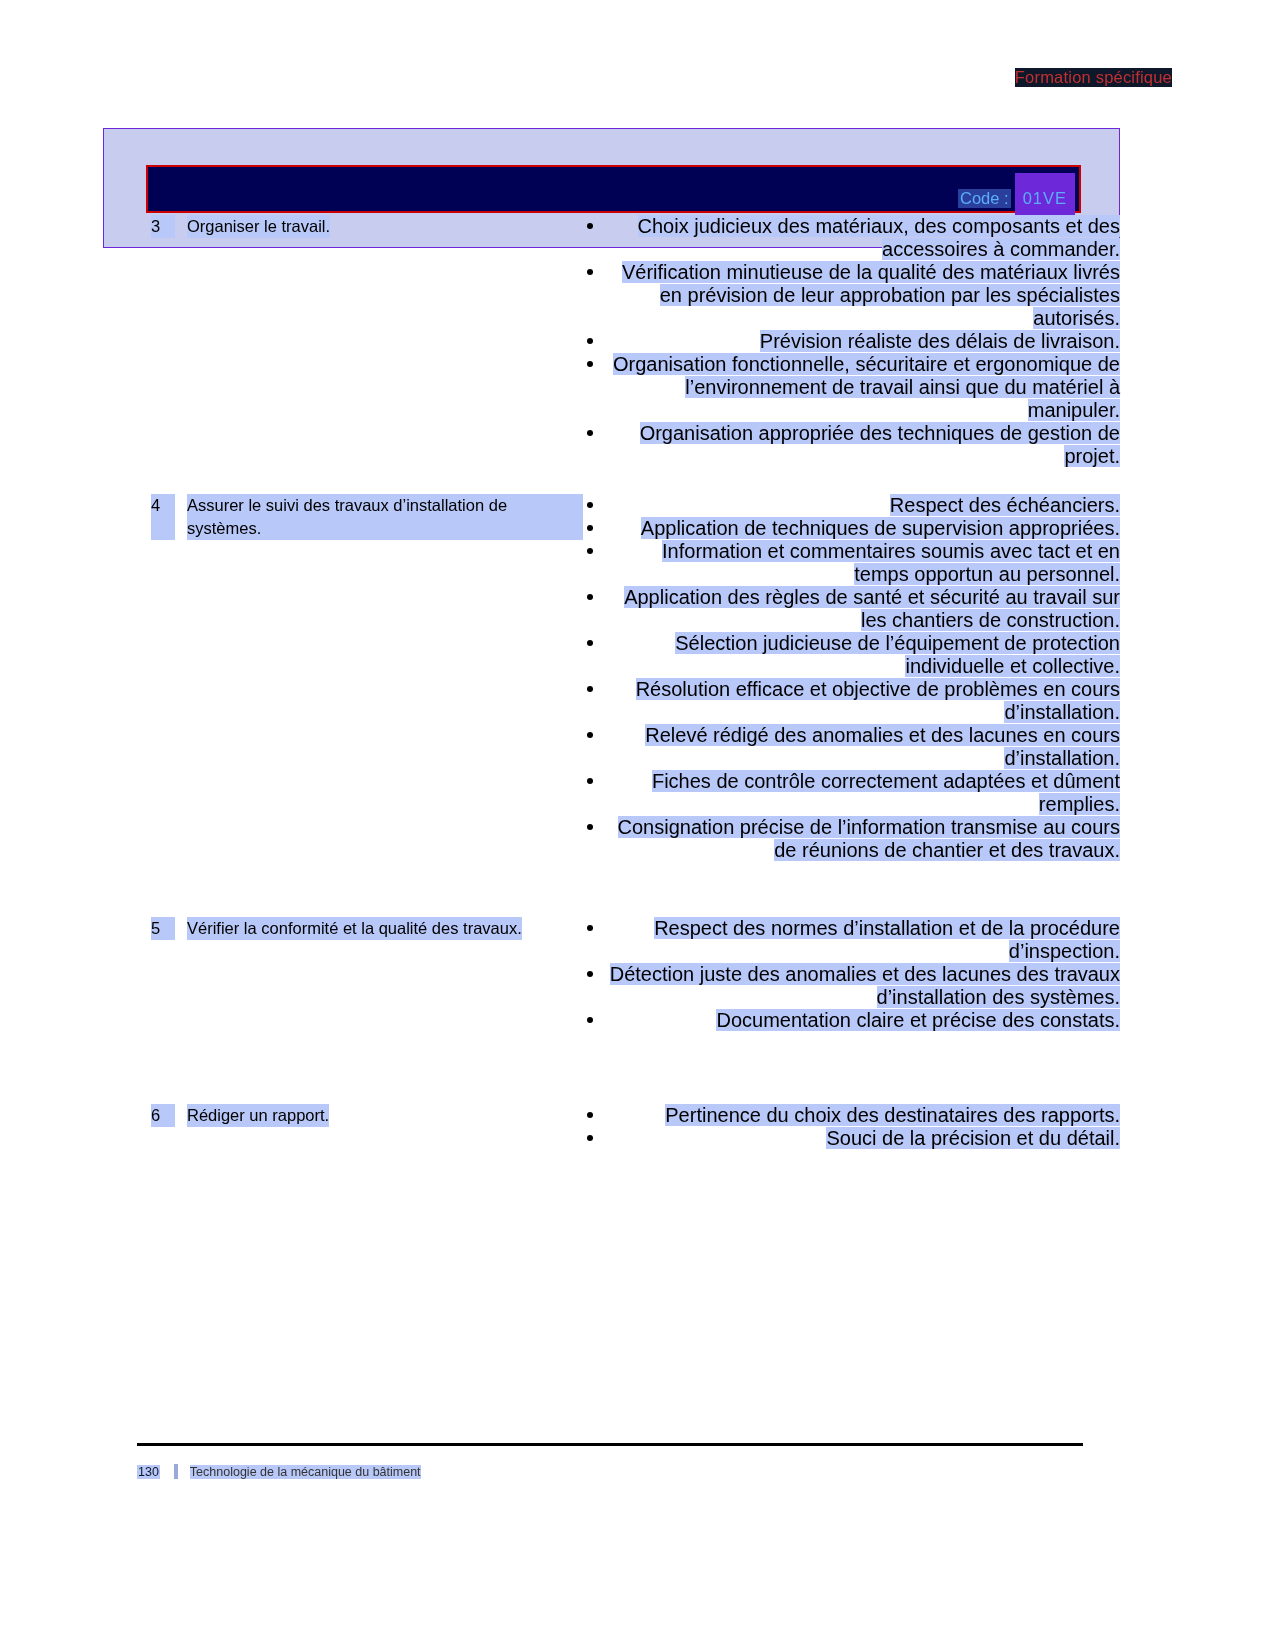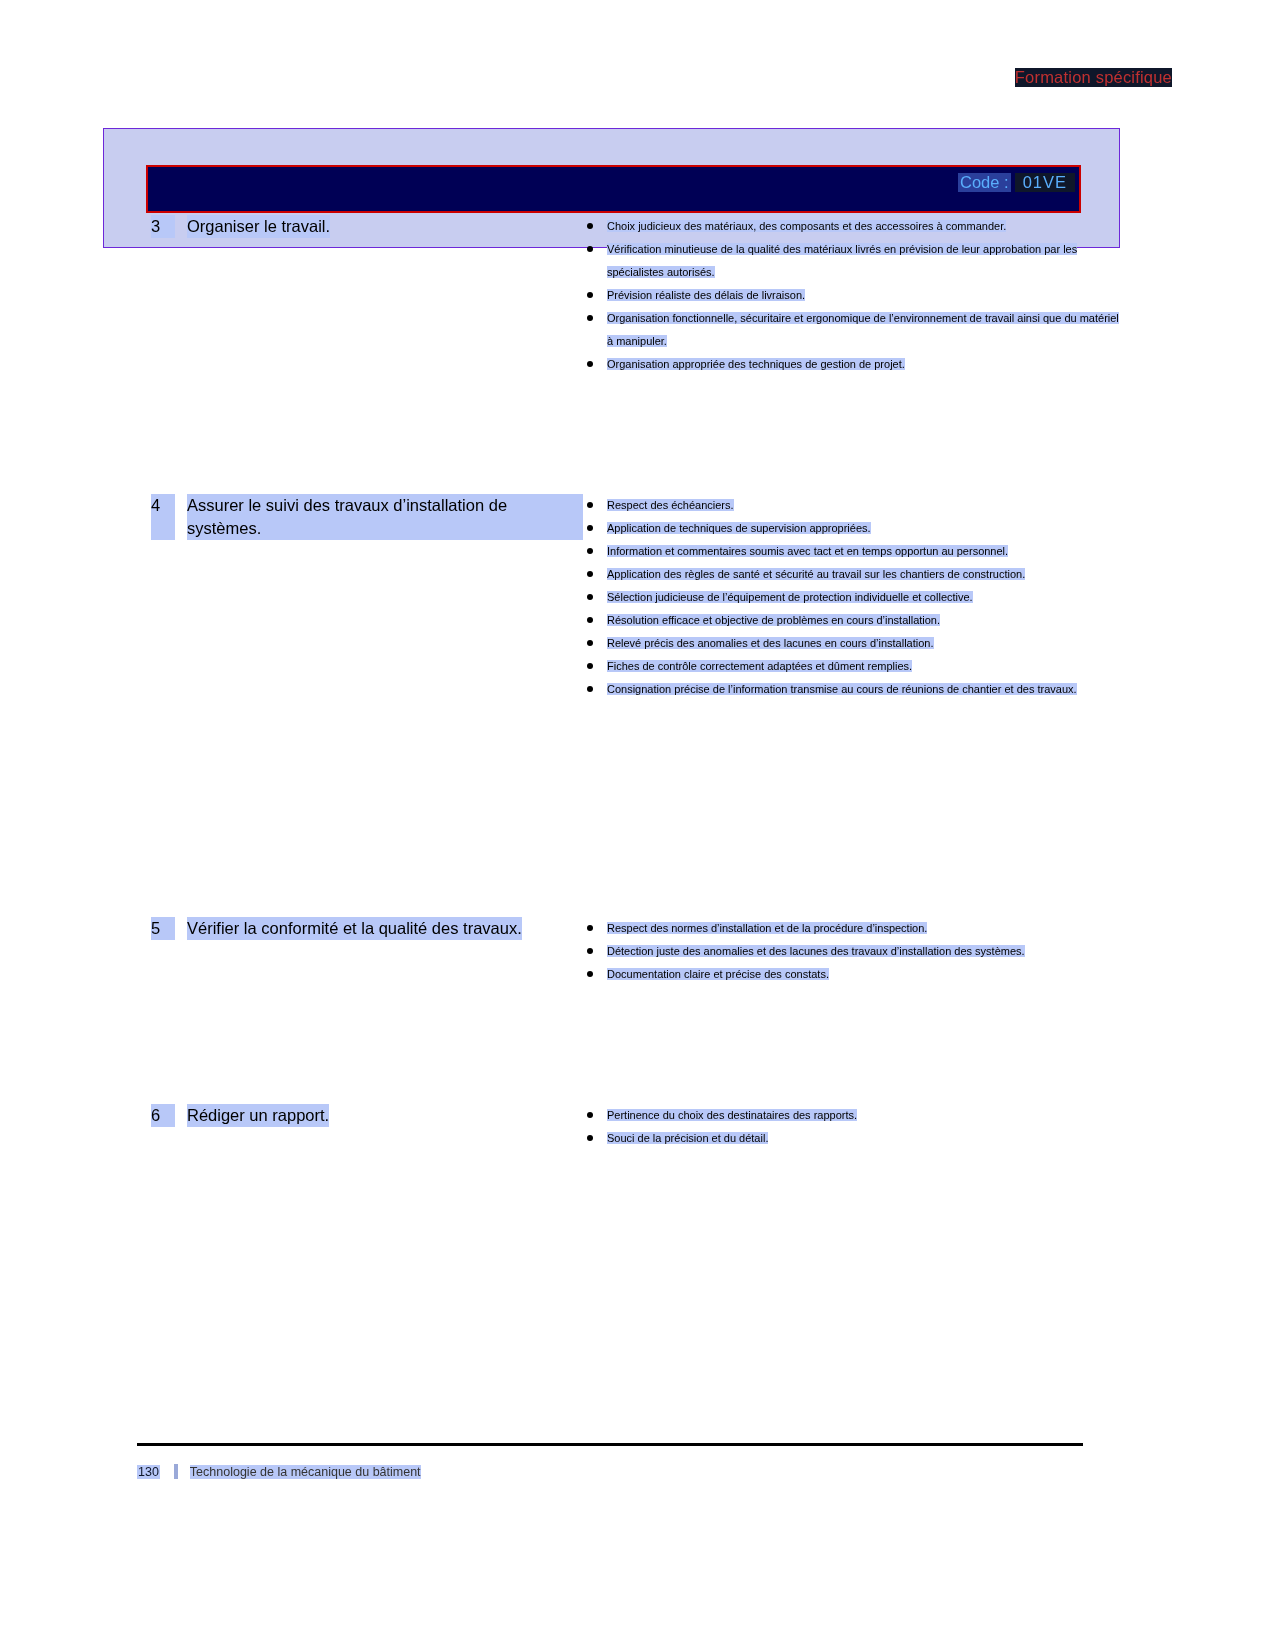--- a/index.html
+++ b/index.html
@@ -58,22 +58,22 @@
     gap: 4px;
     font-size: 16.5px;
     color: #5aaefc;
   }
   .code-label {
     background: #2a3f9b;
     padding: 0 2px;
     white-space: nowrap;
   }
   .code-value {
-    background: #0f172a;
-    padding: 0 8px;
+    background: #6d28d9;
+    padding: 16px 8px;
     white-space: nowrap;
     letter-spacing: 1px;
   }
 
   
   .row {
     position: absolute;
     display: flex;
     width: 1017px;
     left: 103px;
@@ -107,23 +107,24 @@
   }
 
   ul.crit {
     margin: 0;
     padding: 0;
     list-style: none;
   }
   ul.crit li {
     position: relative;
     padding-left: 24px;
-    font-size: 11px;
+    font-size: 20px;
     line-height: 23px;
     margin-bottom: 0px;
+    text-align: right;
   }
   ul.crit li .bullet {
     position: absolute;
     left: 4px;
     top: 8px;
     width: 6px;
     height: 6px;
     border-radius: 50%;
     background: #000;
   }
@@ -207,21 +208,21 @@
     </div>
   </div>
   <div class="col-right">
     <ul class="crit">
       <li><span class="bullet"></span><span class="txt">Respect des échéanciers.</span></li>
       <li><span class="bullet"></span><span class="txt">Application de techniques de supervision appropriées.</span></li>
       <li><span class="bullet"></span><span class="txt">Information et commentaires soumis avec tact et en temps opportun au personnel.</span></li>
       <li><span class="bullet"></span><span class="txt">Application des règles de santé et sécurité au travail sur les chantiers de construction.</span></li>
       <li><span class="bullet"></span><span class="txt">Sélection judicieuse de l’équipement de protection individuelle et collective.</span></li>
       <li><span class="bullet"></span><span class="txt">Résolution efficace et objective de problèmes en cours d’installation.</span></li>
-      <li><span class="bullet"></span><span class="txt">Relevé précis des anomalies et des lacunes en cours d’installation.</span></li>
+      <li><span class="bullet"></span><span class="txt">Relevé rédigé des anomalies et des lacunes en cours d’installation.</span></li>
       <li><span class="bullet"></span><span class="txt">Fiches de contrôle correctement adaptées et dûment remplies.</span></li>
       <li><span class="bullet"></span><span class="txt">Consignation précise de l’information transmise au cours de réunions de chantier et des travaux.</span></li>
     </ul>
   </div>
 </div>
 
 <div class="row" style="top:917px;">
   <div class="col-left">
     <div class="task">
       <span class="task-num">5</span>

